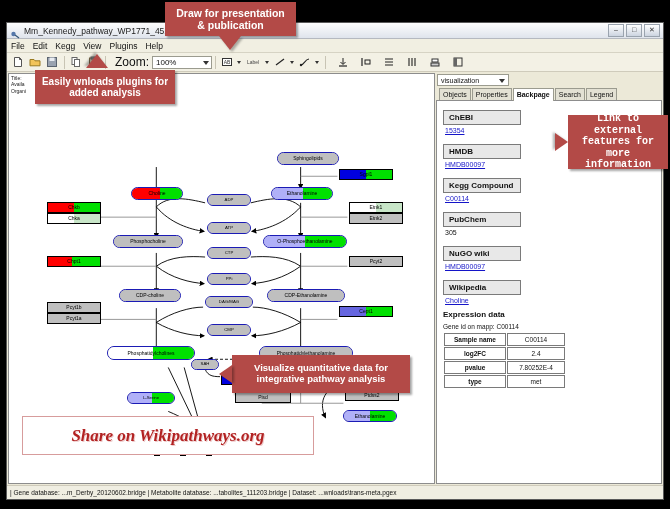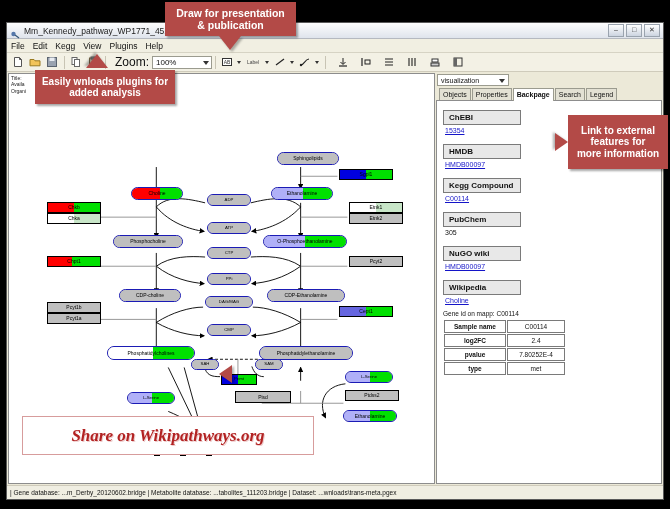--- a/index.html
+++ b/index.html
@@ -505,20 +505,21 @@
           <span class="tab">Objects</span>
           <span class="tab">Properties</span>
           <span class="tab active">Backpage</span>
           <span class="tab">Search</span>
           <span class="tab">Legend</span>
         </div>
 
         <div id="sidebody">
           <div id="dbList"><div class="dbhead">ChEBI</div><a class="dblink" href="#">15354</a><div class="dbhead">HMDB</div><a class="dblink" href="#">HMDB00097</a><div class="dbhead">Kegg Compound</div><a class="dblink" href="#">C00114</a><div class="dbhead">PubChem</div><span class="dbplain">305</span><div class="dbhead">NuGO wiki</div><a class="dblink" href="#">HMDB00097</a><div class="dbhead">Wikipedia</div><a class="dblink" href="#">Choline</a></div>
 
+          <div class="exprhead">Expression data</div>
           <div class="geneid">Gene id on mapp: C00114</div>
           <table class="expr">
               <tbody id="exprBody">
                 <tr>
                   <td class="k">Sample name</td>
                   <td class="v">C00114</td>
                 </tr>
                 <tr>
                   <td class="k">log2FC</td>
                   <td class="v">2.4</td>
@@ -551,28 +552,34 @@
   <div class="arrowD" style="left:219px;top:36px;"></div>
 
   <div class="callout" style="left:35px;top:70px;width:140px;height:34px;font-size:10px;">
     <span>
       <span>Easily wnloads plugins for</span><br>
       <span>added analysis</span>
     </span>
   </div>
   <div class="arrowD" style="left:86px;top:54px;transform:rotate(180deg);"></div>
 
-  <div class="callout" style="left:568px;top:115px;width:100px;height:54px;font-size:10px;">
+  <div class="callout" style="left:568px;top:115px;width:100px;height:54px;font-size:10px;font-family:Liberation Mono, monospace;">
     <span>
       <span>Link  to external</span><br>
       <span>features  for</span><br>
       <span>more information</span>
     </span>
   </div>
   <div class="arrowL" style="left:555px;top:133px;transform:rotate(180deg);"></div>
 
+  <div class="callout" style="left:232px;top:355px;width:178px;height:38px;font-size:9.5px;">
+    <span>
+      <span>Visualize quantitative data  for</span><br>
+      <span>integrative pathway analysis</span>
+    </span>
+  </div>
   <div class="arrowL" style="left:219px;top:365px;"></div>
 
   <div class="sharebox" style="left:22px;top:416px;width:290px;height:37px;">
     <span class="sharetxt">Share on Wikipathways.org</span>
   </div>
 
 </div>
 
 </body></html>

